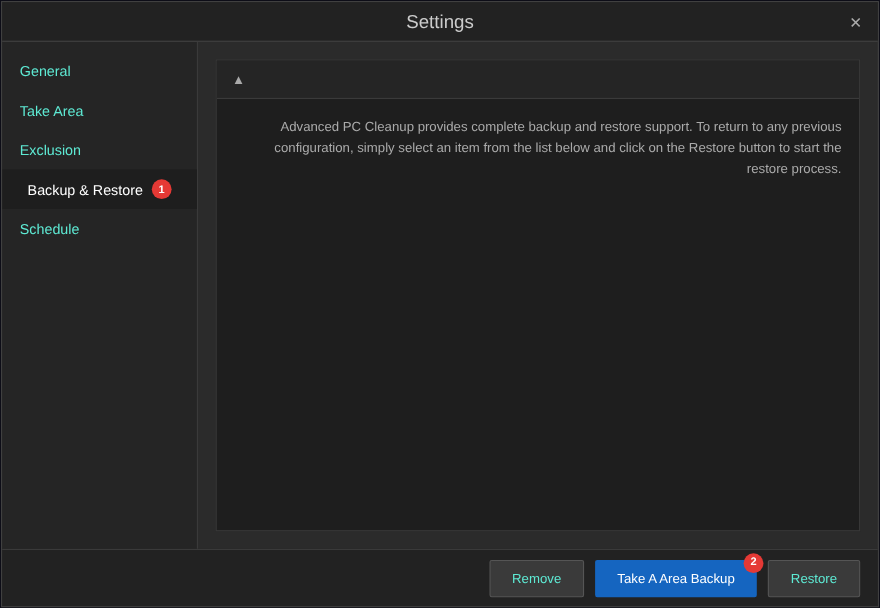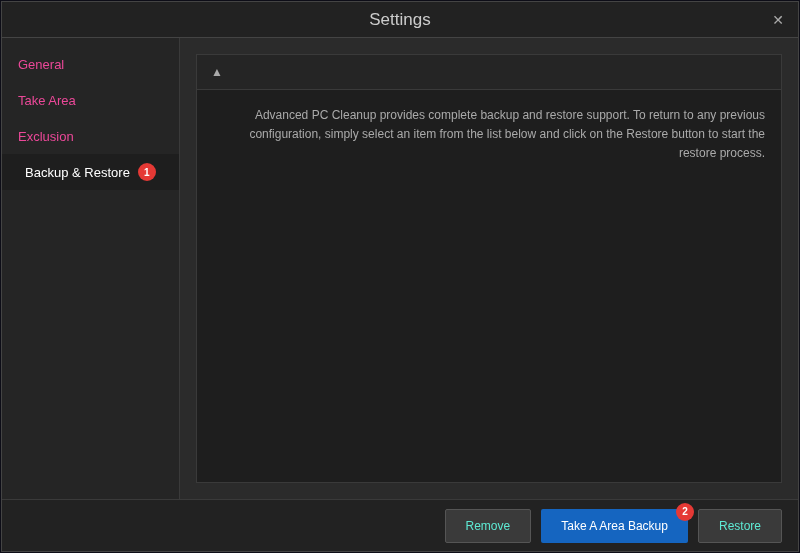--- a/index.html
+++ b/index.html
@@ -86,21 +86,21 @@
       flex-shrink: 0;
       padding-top: 8px;
     }
 
     .sidebar-item {
       height: 36px;
       display: flex;
       align-items: center;
       padding: 0 16px;
       cursor: pointer;
-      color: #ec4899;
+      color: #5eead4;
       font-size: 13px;
       position: relative;
     }
 
     .sidebar-item.active {
       background: #1e1e1e;
       color: #ffffff;
       justify-content: center;
     }
 
@@ -241,20 +241,23 @@
         </div>
         <div class="sidebar-item">
           <span>Take Area</span>
         </div>
         <div class="sidebar-item">
           <span>Exclusion</span>
         </div>
         <div class="sidebar-item active">
           <span>Backup &amp; Restore</span>
           <span class="badge">1</span>
+        </div>
+        <div class="sidebar-item">
+          <span>Schedule</span>
         </div>
       </div>
 
       <div class="main-content">
         <div class="section-panel">
           <div class="section-header">
             <span class="section-header-icon">▲</span>
           </div>
           <div class="section-body">
             <p class="description-text">Advanced PC Cleanup provides complete backup and restore support. To return to any previous configuration, simply select an item from the list below and click on the Restore button to start the restore process.</p>

